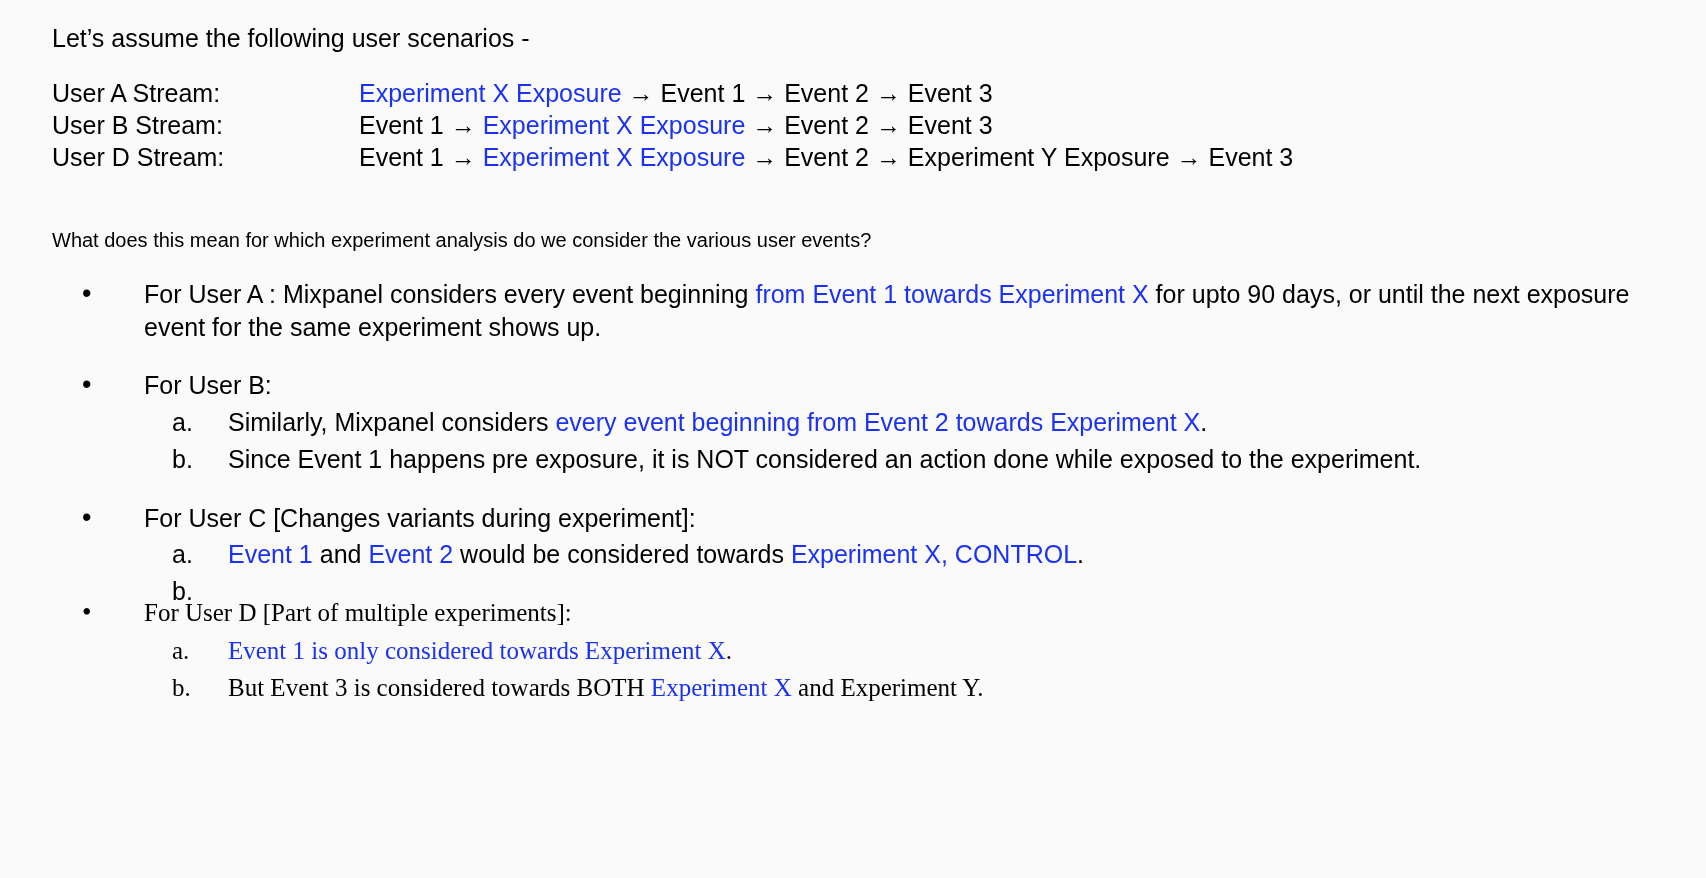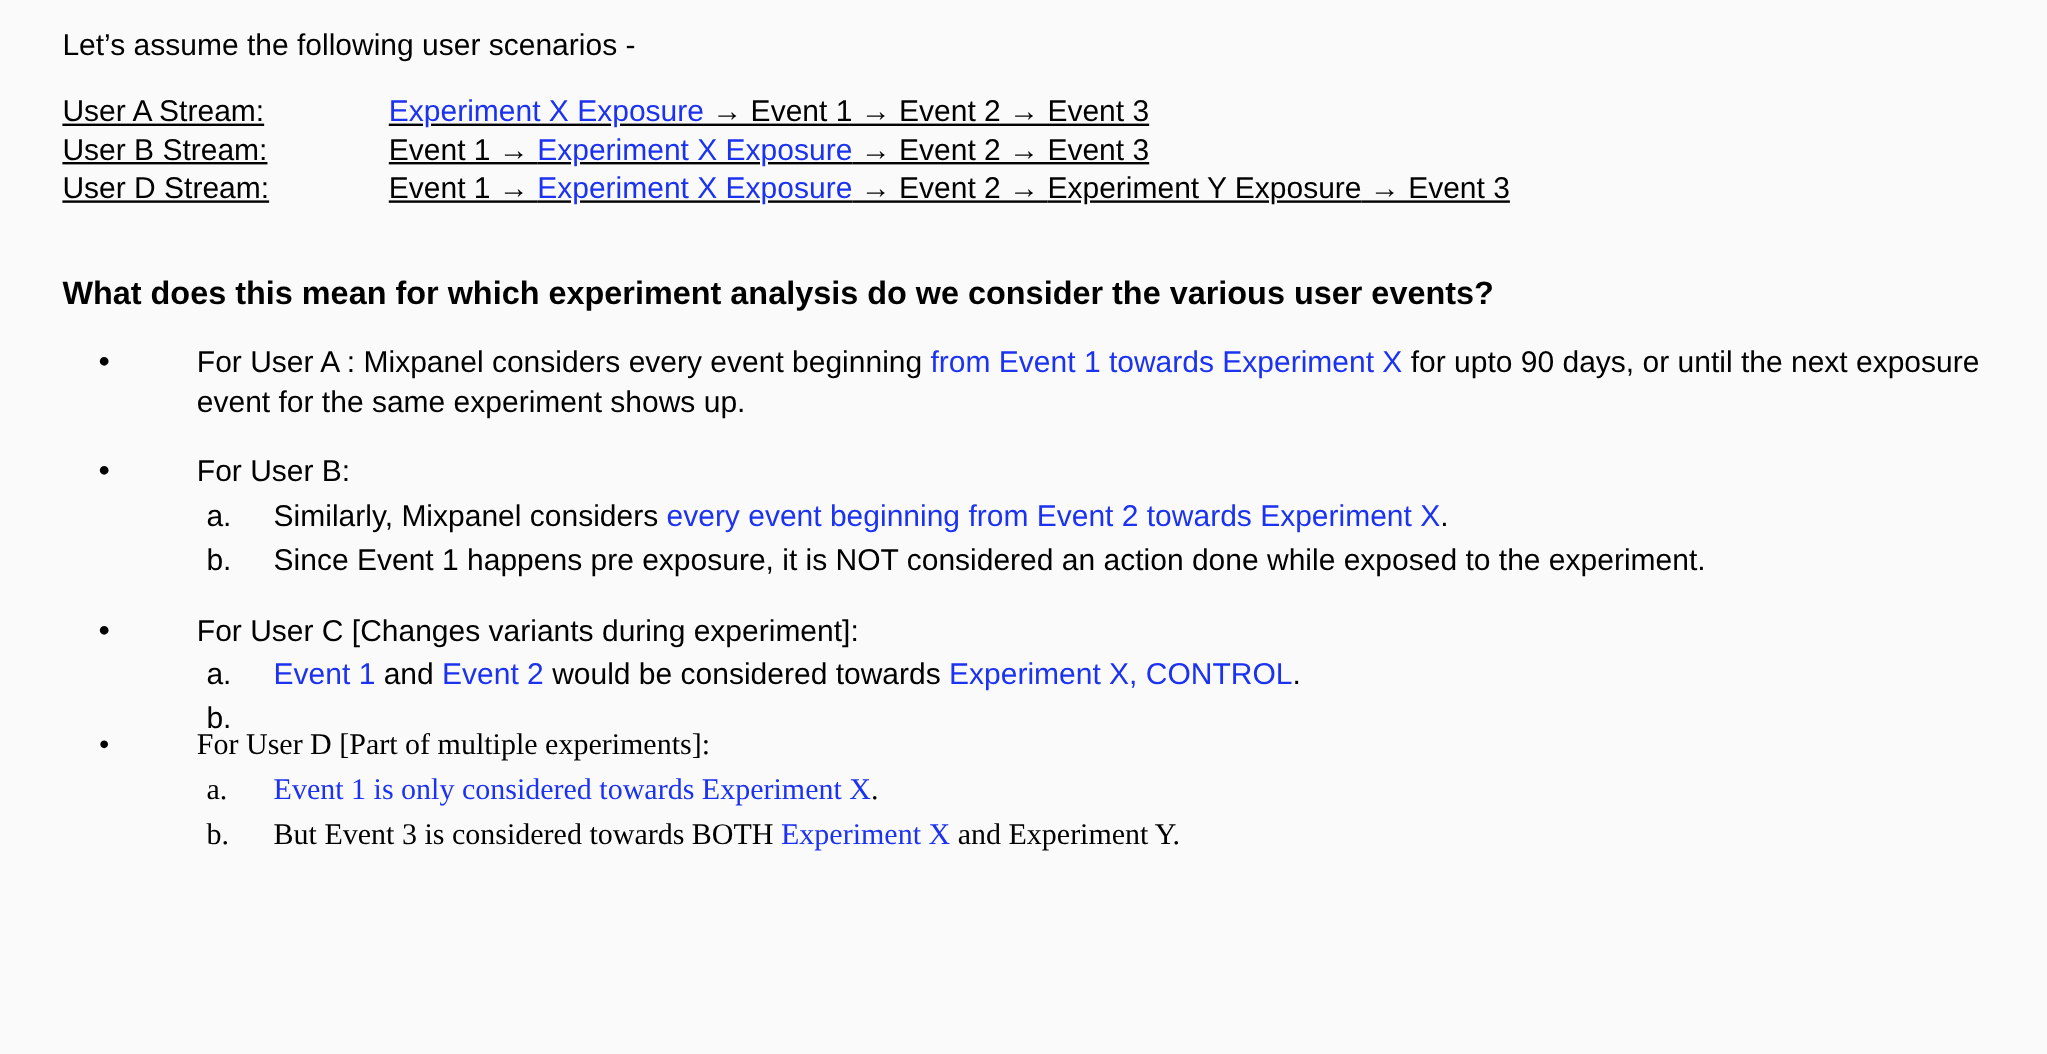--- a/index.html
+++ b/index.html
@@ -25,34 +25,34 @@
   }
   .streams {
     font-size: 25px;
     line-height: 1.27;
     margin-bottom: 0;
   }
   .stream-row {
     display: flex;
     align-items: flex-start;
     white-space: nowrap;
-    text-decoration: underline;
   }
   .stream-label {
     width: 272px;
     flex: 0 0 272px;
   }
   .stream-body {
     flex: 1 1 auto;
+    margin-left: 35px;
   }
   .blue { color: #1b32f0; }
   .magenta { color: #000000; }
   .question {
-    font-size: 27px;
-    font-weight: bold;
+    font-size: 20px;
+    font-weight: normal;
     margin-top: 56px;
     margin-bottom: 26px;
   }
   ul.bullets {
     list-style: none;
     margin: 0;
     padding: 0;
   }
   ul.bullets > li {
     position: relative;
@@ -82,21 +82,20 @@
     line-height: 1.32;
     margin-top: 4px;
   }
   .sub-marker {
     position: absolute;
     left: 28px;
     top: 0;
   }
   .para {
     display: block;
-    margin-left: 20px;
   }
 </style>
 </head>
 <body>
 
 <div class="page">
 
   <div class="intro">Let’s assume the following user scenarios -</div>
 
   <div class="streams">

